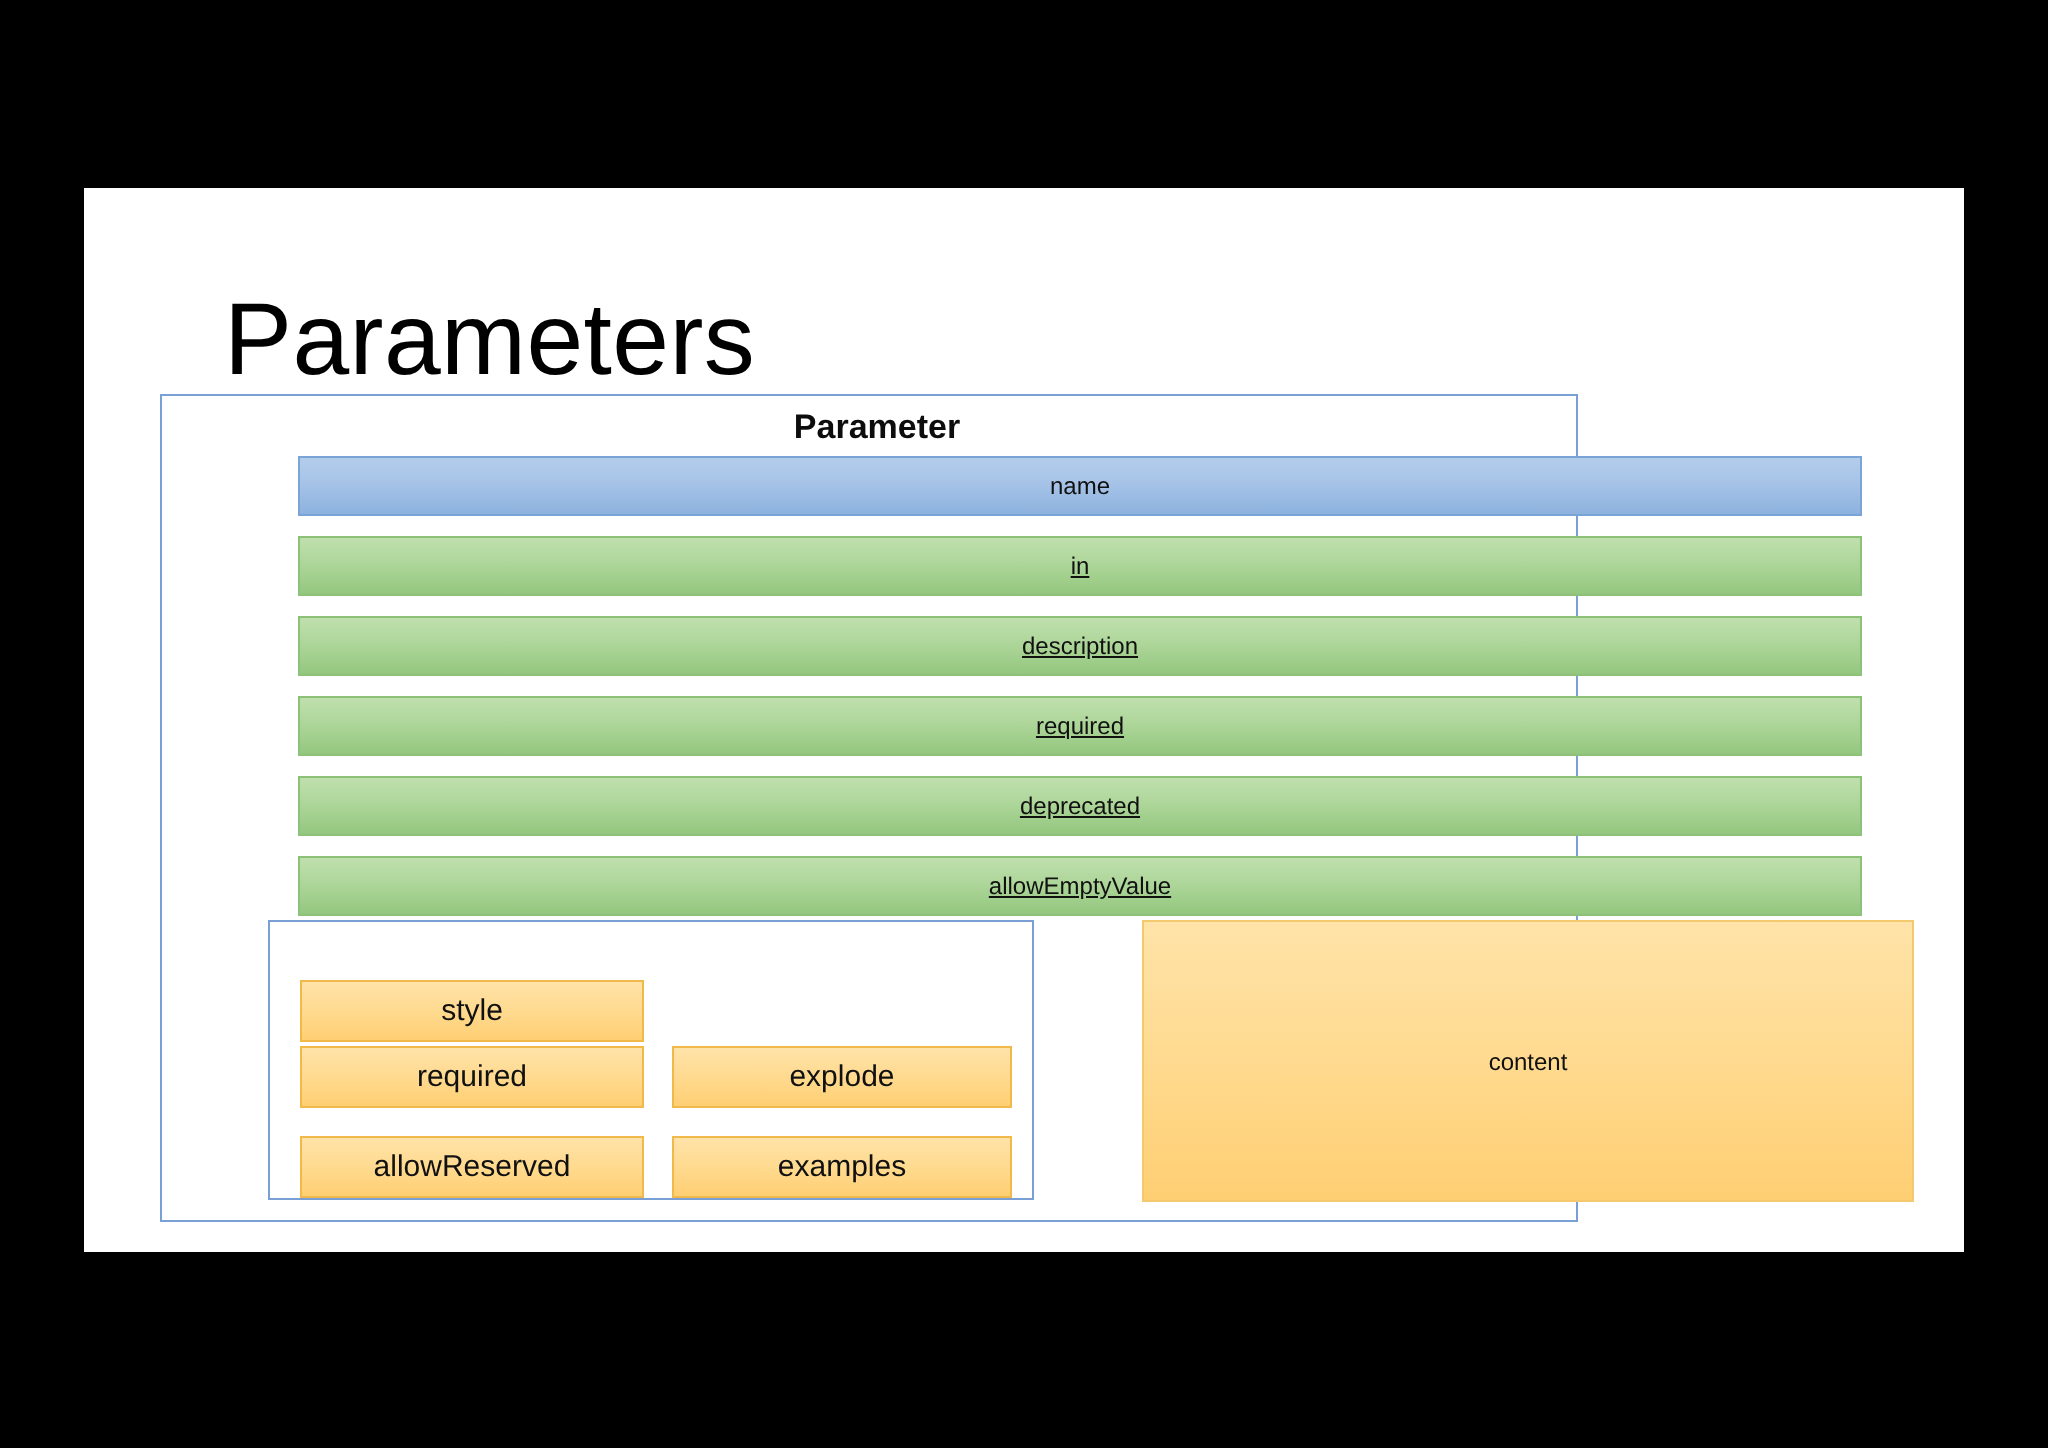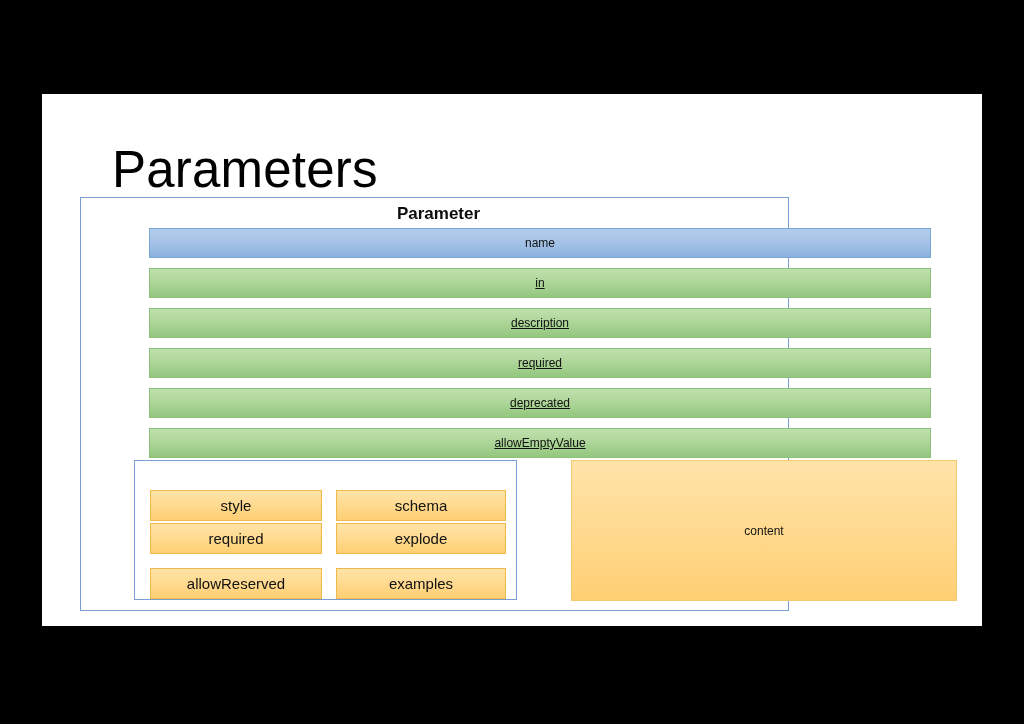--- a/index.html
+++ b/index.html
@@ -152,21 +152,20 @@
     <div class="bar green" style="top:150px;">required</div>
 
     <div class="bar green" style="top:190px;">deprecated</div>
 
     <div class="bar green" style="top:230px;">allowEmptyValue</div>
 
     <div class="group-box">
 
       <div class="chip col-left row-1">style</div>
 
-      <div class="chip col-right row-1">schema</div>
 
       <div class="chip col-left row-2">required</div>
 
       <div class="chip col-right row-2">explode</div>
 
       <div class="chip col-right row-3">examples</div>
 
       <div class="chip col-left row-3">allowReserved</div>
 
     </div>

